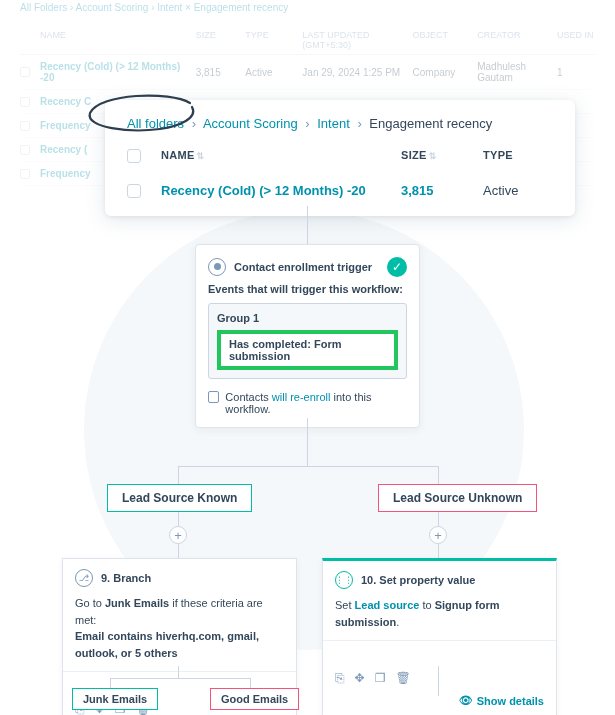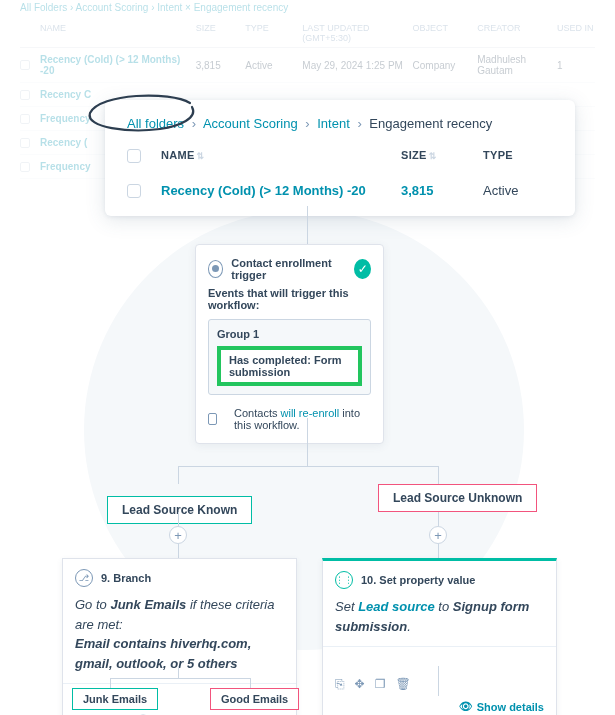--- a/index.html
+++ b/index.html
@@ -1,20 +1,20 @@
 <!DOCTYPE html>
 <html><head>
 <meta charset="utf-8">
 <style>
   * { box-sizing: border-box; margin: 0; padding: 0; font-family: -apple-system, BlinkMacSystemFont, "Segoe UI", Arial, sans-serif; }
   body { width: 615px; height: 715px; background: #fff; position: relative; overflow: hidden; }
 
   
   .bg-table { position: absolute; top: 2px; left: 20px; right: 20px; opacity: 0.28; font-size: 10px; color: #33475b; }
-  .bg-crumbs { color: #0091ae; margin-bottom: 6px; }
+  .bg-crumbs { color: #0091ae; margin-bottom: 13px; }
   .bg-head { display: grid; grid-template-columns: 16px 2fr 0.6fr 0.7fr 1.4fr 0.8fr 1fr 0.5fr; gap: 4px; padding: 4px 0; color: #7c98b6; font-size: 9px; border-bottom: 1px solid #dfe3eb; }
   .bg-row { display: grid; grid-template-columns: 16px 2fr 0.6fr 0.7fr 1.4fr 0.8fr 1fr 0.5fr; gap: 4px; padding: 6px 0; border-bottom: 1px solid #f2f5f8; align-items: center; }
   .bg-row .nm { color: #0091ae; font-weight: 600; }
   .bg-cb { width: 10px; height: 10px; border: 1px solid #cbd6e2; border-radius: 2px; }
 
   
   .card { position: absolute; top: 100px; left: 105px; right: 40px; background: #fff; border-radius: 6px; box-shadow: 0 4px 20px rgba(66,91,118,0.15), 0 1px 4px rgba(66,91,118,0.1); padding: 16px 22px; }
   .crumbs { font-size: 13px; color: #0091ae; margin-bottom: 12px; }
   .crumbs .sep { color: #7c98b6; padding: 0 4px; }
   .crumbs .last { color: #33475b; }
@@ -26,31 +26,31 @@
   .cb { width: 14px; height: 14px; border: 1px solid #cbd6e2; border-radius: 3px; }
   .sort { color: #cbd6e2; font-size: 9px; margin-left: 2px; }
 
   
   .annot { position: absolute; top: 93px; left: 80px; width: 130px; height: 42px; pointer-events: none; }
 
   
   .bigcircle { position: absolute; top: 210px; left: 84px; width: 440px; height: 440px; border-radius: 50%; background: #f5f8fa; z-index: -1; }
 
   
-  .trigger { position: absolute; top: 244px; left: 195px; width: 189px; background: #fff; border: 1px solid #dfe3eb; border-radius: 4px; padding: 12px; box-shadow: 0 2px 8px rgba(66,91,118,0.08); }
+  .trigger { position: absolute; top: 244px; left: 195px; width: 225px; background: #fff; border: 1px solid #dfe3eb; border-radius: 4px; padding: 12px; box-shadow: 0 2px 8px rgba(66,91,118,0.08); }
   .trig-head { display: flex; align-items: center; gap: 8px; margin-bottom: 6px; }
   .trig-icon { width: 18px; height: 18px; border: 1.5px solid #7c98b6; border-radius: 50%; display: flex; align-items: center; justify-content: center; }
   .trig-icon::before { content: ""; width: 7px; height: 7px; background: #7c98b6; border-radius: 50%; position: relative; top: -1px; }
   .trig-title { font-size: 11px; font-weight: 700; color: #33475b; }
   .check { margin-left: auto; width: 20px; height: 20px; background: #00bda5; border-radius: 50%; display:flex; align-items:center; justify-content:center; color:#fff; font-size:12px; }
   .trig-sub { font-size: 11px; font-weight: 700; color: #33475b; margin-bottom: 8px; }
   .group-box { border: 1px solid #cbd6e2; background: #f5f8fa; border-radius: 3px; padding: 8px; }
   .group-title { font-size: 11px; font-weight: 700; color: #33475b; margin-bottom: 6px; }
   .rule-box { background: #fff; border: 4px solid #22c55e; padding: 4px 8px; font-size: 11px; font-weight: 700; color: #33475b; }
-  .reenroll { display:flex; gap:17px; font-size: 11px; color:#33475b; margin-top:12px; align-items:center; }
+  .reenroll { display:flex; gap:6px; font-size: 11px; color:#33475b; margin-top:12px; align-items:flex-start; }
   .reenroll .lnk { color:#0091ae; }
   .reload-ico { width:12px; height:12px; border:1.3px solid #7c98b6; border-radius:2px; position:relative; }
 
   
   .vconn { position: absolute; background: #cbd6e2; width: 1px; }
   .hconn { position: absolute; background: #cbd6e2; height: 1px; }
 
   
   .branch-label { position: absolute; padding: 6px 14px; border: 1.5px solid; font-size: 12px; font-weight: 700; background: #fff; }
   .bl-known { border-color: #00bda5; color: #33475b; }
@@ -59,21 +59,21 @@
   .plus-circle { position: absolute; width: 18px; height: 18px; border: 1px solid #cbd6e2; border-radius: 50%; background:#fff; display:flex; align-items:center; justify-content:center; font-size:13px; color:#7c98b6; line-height:1; }
 
   
   .action { position: absolute; width: 235px; background:#fff; border:1px solid #dfe3eb; box-shadow: 0 2px 6px rgba(66,91,118,0.08); }
   .action.right { border-top: 3px solid #00bda5; }
   .act-body { padding: 10px 12px; }
   .act-head { display:flex; gap:8px; align-items:center; margin-bottom:8px; }
   .act-ico { width:18px; height:18px; border:1.5px solid #7c98b6; border-radius:50%; display:flex; align-items:center; justify-content:center; font-size:9px; color:#7c98b6; }
   .act-ico.green { border-color:#00bda5; color:#00bda5; }
   .act-title { font-size: 11px; font-weight: 700; color:#33475b; }
-  .act-text { font-size: 13px; color:#33475b; line-height:1.5;font-style:italic; }
+  .act-text { font-size: 11px; color:#33475b; line-height:1.5; }
   .act-text b { font-weight:700; }
   .act-text .hl { color:#0091ae; font-weight:700; }
   .act-foot { border-top:1px solid #eaf0f6; padding: 8px 12px; display:flex; align-items:center; justify-content:space-between; }
   .foot-icons { display:flex; gap:10px; color:#7c98b6; font-size:12px; }
   .foot-icons span { cursor:pointer; }
   .show-det { color:#0091ae; font-size:11px; font-weight:600; display:flex; gap:4px; align-items:center;margin-top:45px; }
   .show-det::before { content:"👁"; font-size:11px; }
 
   
   .mini-label { position:absolute; padding:4px 10px; border:1.3px solid; font-size:11px; font-weight:700; background:#fff; }
@@ -93,21 +93,21 @@
     <span>LAST UPDATED (GMT+5:30)</span>
     <span>OBJECT</span>
     <span>CREATOR</span>
     <span>USED IN</span>
   </div>
   <div class="bg-row">
       <span class="bg-cb"></span>
       <span class="nm">Recency (Cold) (&gt; 12 Months) -20</span>
       <span>3,815</span>
       <span>Active</span>
-      <span>May 29, 2024 1:25 PM</span>
+      <span>Jan 29, 2024 1:25 PM</span>
       <span>Company</span>
       <span>Madhulesh Gautam</span>
       <span>1</span>
     </div>
   <div class="bg-row">
       <span class="bg-cb"></span>
       <span class="nm">Recency C</span>
       <span></span>
       <span></span>
       <span></span>
@@ -194,21 +194,21 @@
     <span class="reload-ico"></span>
     <span><span>Contacts </span><span class="lnk">will re-enroll</span><span> into this workflow.</span></span>
   </div>
 </div>
 
 <div class="vconn" style="top:418px; left:307px; height:48px;"></div>
 <div class="hconn" style="top:466px; left:178px; width:260px;"></div>
 <div class="vconn" style="top:466px; left:178px; height:18px;"></div>
 <div class="vconn" style="top:466px; left:438px; height:18px;"></div>
 
-<div class="branch-label bl-known" style="top:496px; left:107px;">Lead Source Known</div>
+<div class="branch-label bl-known" style="top:484px; left:107px;">Lead Source Known</div>
 <div class="branch-label bl-unknown" style="top:484px; left:378px;">Lead Source Unknown</div>
 
 <div class="vconn" style="top:512px; left:178px; height:14px;"></div>
 <div class="vconn" style="top:512px; left:438px; height:14px;"></div>
 <div class="plus-circle" style="top:526px; left:169px;">+</div>
 <div class="plus-circle" style="top:526px; left:429px;">+</div>
 <div class="vconn" style="top:544px; left:178px; height:14px;"></div>
 <div class="vconn" style="top:544px; left:438px; height:14px;"></div>
 
 <div class="action" style="top:558px; left:62px;">

